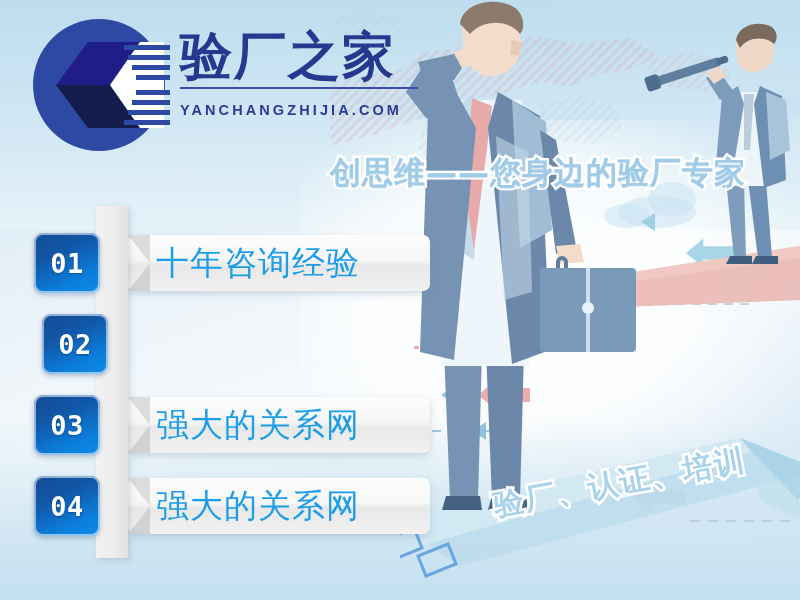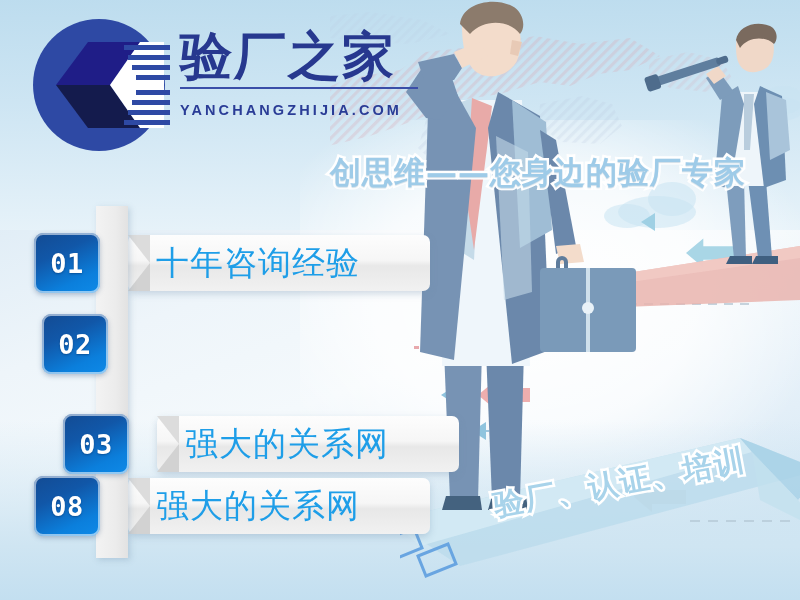--- a/index.html
+++ b/index.html
@@ -371,32 +371,32 @@
         <div class="ribbon-label">十年咨询经验</div>
       </div>
     </div>
 
     <div class="feat-row" style="top:314px;margin-left:8px;">
       <div class="badge">
         <span>02</span>
       </div>
     </div>
 
-    <div class="feat-row" style="top:414px;margin-left:29px;">
+    <div class="feat-row" style="top:395px;">
       <div class="badge">
         <span>03</span>
       </div>
       <div class="ribbon">
         <div class="ribbon-label">强大的关系网</div>
       </div>
     </div>
 
     <div class="feat-row" style="top:476px;">
       <div class="badge">
-        <span>08</span>
+        <span>04</span>
       </div>
       <div class="ribbon">
         <div class="ribbon-label">强大的关系网</div>
       </div>
     </div>
 
   </div>
 
   <div class="slogan">验厂、认证、培训</div>
 

